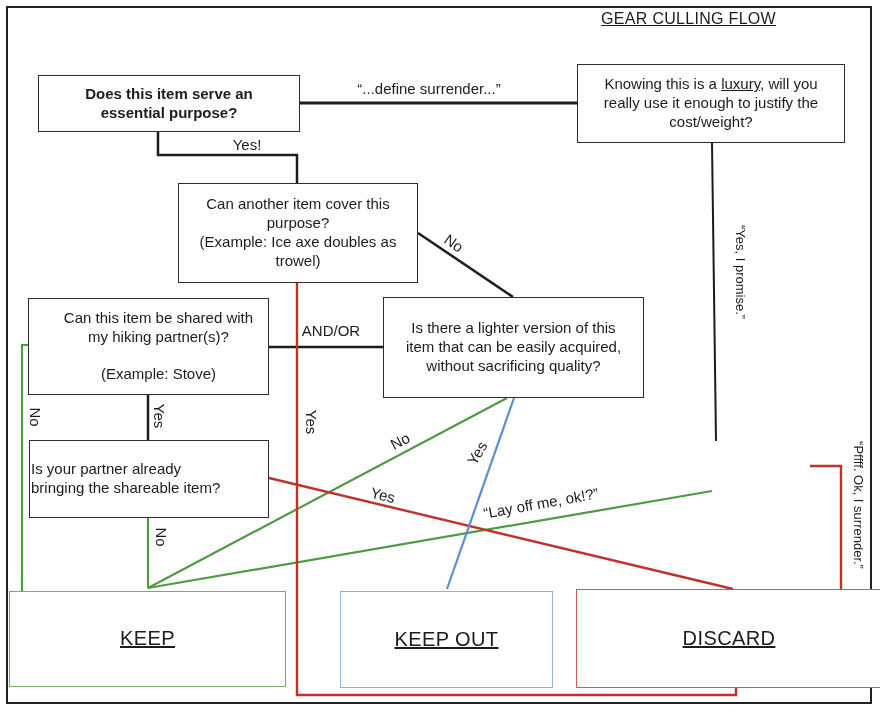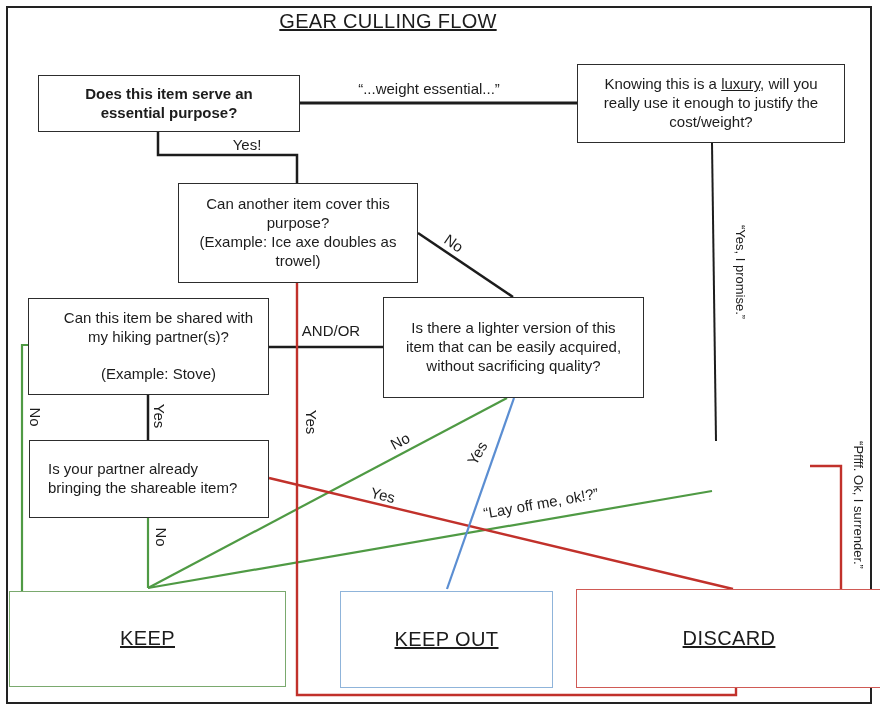--- a/index.html
+++ b/index.html
@@ -2,28 +2,28 @@
 <html><head>
 <meta charset="utf-8">
 <style>
   html,body{margin:0;padding:0;background:#fff;}
   .stage{
     position:relative;width:880px;height:712px;background:#fff;overflow:hidden;
     font-family:"Liberation Sans", sans-serif;color:#1c1c1c;
   }
   .outer-border{position:absolute;left:6px;top:6px;width:866px;height:698px;
     border:2px solid #222;box-sizing:border-box;z-index:0;}
-  .title{position:absolute;left:0;top:10px;width:776px;text-align:center;
-    font-size:20px;letter-spacing:.3px;text-decoration:underline;z-index:3;}
+  .title{position:absolute;left:0;top:10px;width:776px;text-align:right;
+    font-size:16px;letter-spacing:.3px;text-decoration:underline;z-index:3;}
   svg.wires{position:absolute;left:0;top:0;z-index:1;}
   .box{position:absolute;box-sizing:border-box;background:#fff;border:1.7px solid #2d2d2d;
     display:flex;align-items:center;justify-content:center;text-align:center;
     font-size:15px;line-height:1.26;padding:4px 8px;white-space:pre-line;z-index:2;}
   .box.bold{font-weight:bold;}
-  .box.left{justify-content:flex-start;text-align:left;padding-left:18px;}
+  .box.left{justify-content:flex-start;text-align:left;padding-left:1px;}
   .box.really{font-weight:bold;font-style:italic;text-decoration:underline;font-size:16px;}
   .box.outcome{font-size:20px;text-decoration:underline;letter-spacing:.4px;border-width:1.7px;}
   .wrapbox{white-space:normal;}
   .lbl{position:absolute;font-size:15px;white-space:nowrap;z-index:3;
     transform:translate(-50%,-50%);}
   .lbl.small{font-size:13px;}
   .u{text-decoration:underline;}
 </style>
 </head>
 <body>
@@ -75,21 +75,21 @@
 without sacrificing quality?</div>
 
   <div class="box left" style="left:29px;top:440px;width:240px;height:78px;">Is your partner already
 bringing the shareable item?</div>
 
 
   <div class="box outcome" style="left: 9px; top: 591px; width: 277px; height: 96px; border-color: rgb(122, 169, 110);">KEEP</div>
   <div class="box outcome" style="left: 340px; top: 591px; width: 213px; height: 97px; border-color: rgb(143, 180, 218);">KEEP OUT</div>
   <div class="box outcome" style="left: 576px; top: 589px; width: 306px; height: 99px; border-color: rgb(208, 90, 85);">DISCARD</div>
 
-  <div class="lbl" style="left:429px;top:88px;">“...weight essential...”</div>
+  <div class="lbl" style="left:429px;top:88px;">“...define surrender...”</div>
   <div class="lbl" style="left:247px;top:144px;">Yes!</div>
   <div class="lbl" style="left:454px;top:243px;transform:translate(-50%,-50%) rotate(35deg);">No</div>
   <div class="lbl" style="left:331px;top:330px;">AND/OR</div>
   <div class="lbl" style="left:35px;top:417px;transform:translate(-50%,-50%) rotate(90deg);">No</div>
   <div class="lbl" style="left:159px;top:416px;transform:translate(-50%,-50%) rotate(90deg);">Yes</div>
   <div class="lbl" style="left:311px;top:422px;transform:translate(-50%,-50%) rotate(90deg);">Yes</div>
   <div class="lbl" style="left:400px;top:441px;transform:translate(-50%,-50%) rotate(-28deg);">No</div>
   <div class="lbl" style="left:477px;top:453px;transform:translate(-50%,-50%) rotate(-60deg);">Yes</div>
   <div class="lbl" style="left:383px;top:495px;transform:translate(-50%,-50%) rotate(13deg);">Yes</div>
   <div class="lbl" style="left:161px;top:537px;transform:translate(-50%,-50%) rotate(90deg);">No</div>

